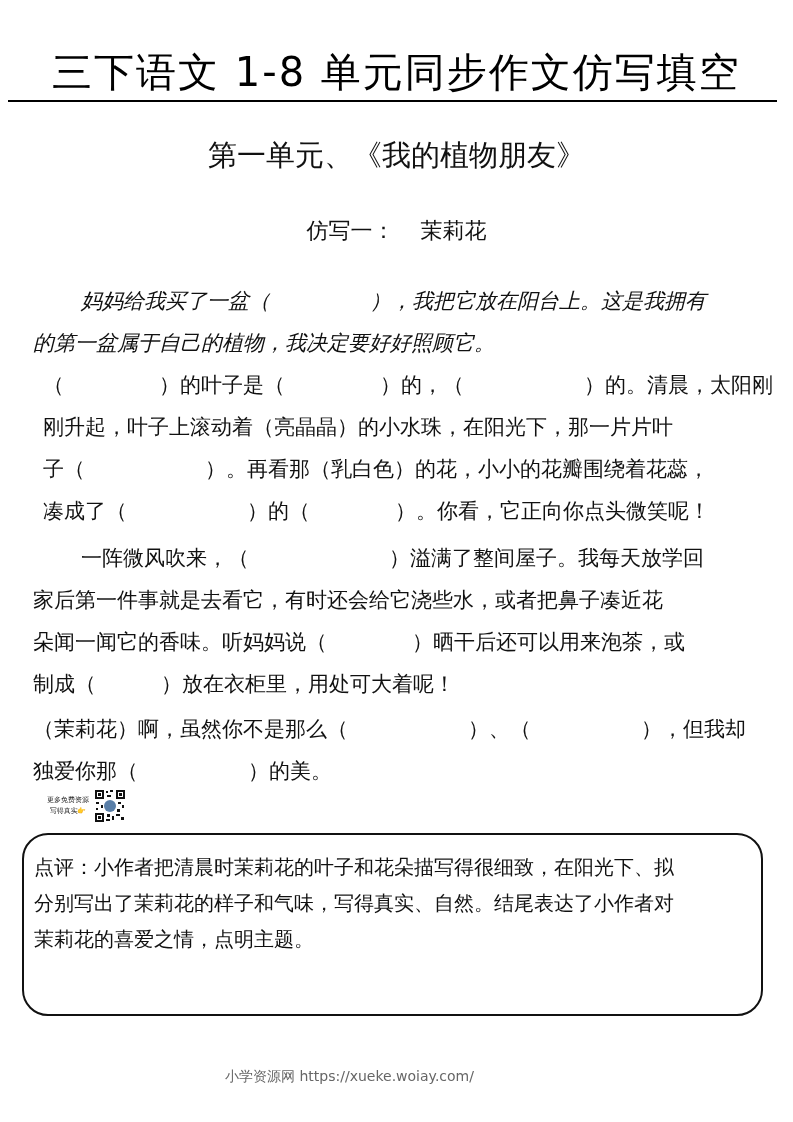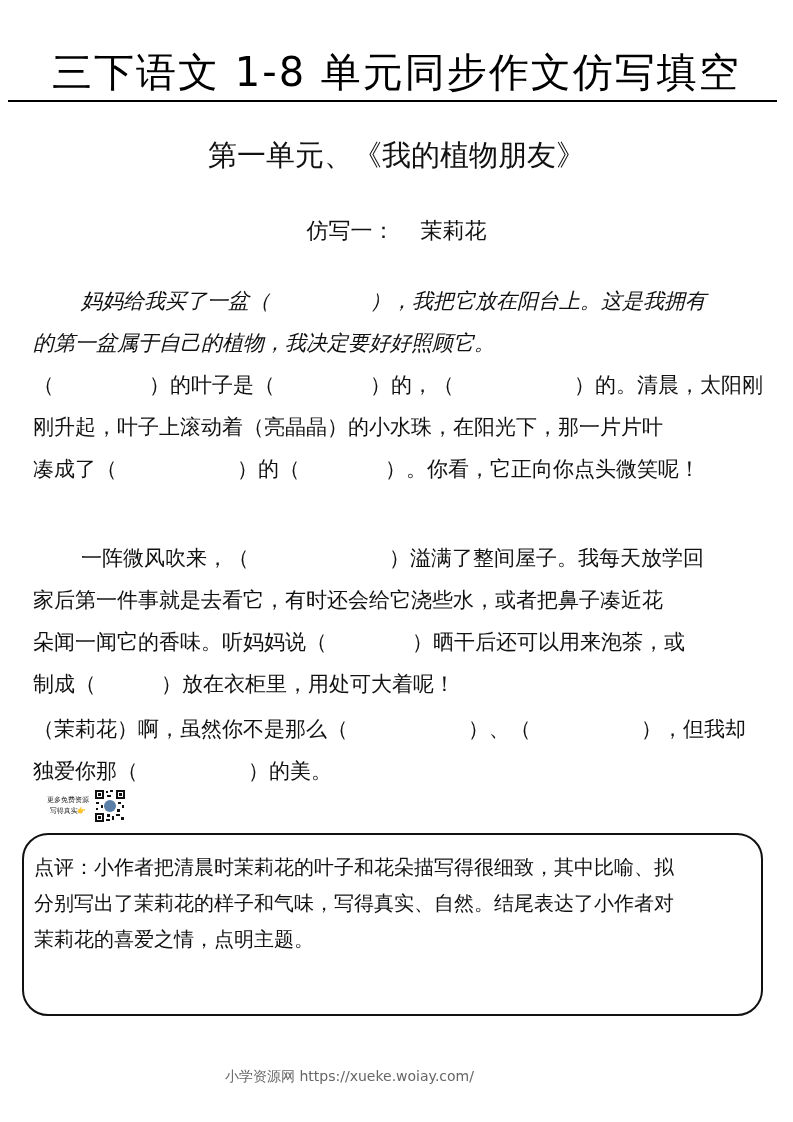--- a/index.html
+++ b/index.html
@@ -68,23 +68,24 @@
 <div class="unit-title">第一单元、《我的植物朋友》</div>
 
 <div class="sub-title">
   <span>仿写一：</span><span class="gap"></span><span>茉莉花</span>
 </div>
 
 <div class="para" style="top:280px;font-style:italic;">
     <span class="line"><span class="indent"></span><span>妈妈给我买了一盆（</span><span class="blank" style="width: 100px;"></span><span>），我把它放在阳台上。这是我拥有</span></span>
     <span class="line"><span>的第一盆属于自己的植物，我决定要好好照顾它。</span></span>
   </div>
-<div class="para" style="top:364px;">
+<div class="para" style="top:364px;margin-left:10px;">
     <span class="line"><span>（</span><span class="blank" style="width: 95px;"></span><span>）的叶子是（</span><span class="blank" style="width: 95px;"></span><span>）的，（</span><span class="blank" style="width: 120px;"></span><span>）的。清晨，太阳刚</span></span>
     <span class="line"><span>刚升起，叶子上滚动着（亮晶晶）的小水珠，在阳光下，那一片片叶</span></span>
+    <span class="line"><span>子（</span><span class="blank" style="width: 120px;"></span><span>）。再看那（乳白色）的花，小小的花瓣围绕着花蕊，</span></span>
     <span class="line"><span>凑成了（</span><span class="blank" style="width: 120px;"></span><span>）的（</span><span class="blank" style="width: 85px;"></span><span>）。你看，它正向你点头微笑呢！</span></span>
   </div>
 <div class="para" style="top:537px;">
     <span class="line"><span class="indent"></span><span>一阵微风吹来，（</span><span class="blank" style="width: 140px;"></span><span>）溢满了整间屋子。我每天放学回</span></span>
     <span class="line"><span>家后第一件事就是去看它，有时还会给它浇些水，或者把鼻子凑近花</span></span>
     <span class="line"><span>朵闻一闻它的香味。听妈妈说（</span><span class="blank" style="width: 85px;"></span><span>）晒干后还可以用来泡茶，或</span></span>
     <span class="line"><span>制成（</span><span class="blank" style="width: 65px;"></span><span>）放在衣柜里，用处可大着呢！</span></span>
   </div>
 <div class="para" style="top:708px;">
     <span class="line"><span>（茉莉花）啊，虽然你不是那么（</span><span class="blank" style="width: 120px;"></span><span>）、（</span><span class="blank" style="width: 110px;"></span><span>），但我却</span></span>
@@ -120,18 +121,18 @@
     <rect x="13" y="25" width="3" height="3" fill="#111"></rect>
       <rect x="18" y="27" width="2" height="4" fill="#111"></rect>
       <rect x="22" y="25" width="4" height="2" fill="#111"></rect>
     <rect x="27" y="28" width="3" height="3" fill="#111"></rect>
       <rect x="12" y="30" width="4" height="2" fill="#111"></rect>
   </svg>
 </div>
 
 <div class="review-box"></div>
 <div class="review-text">
-  <span class="line">点评：小作者把清晨时茉莉花的叶子和花朵描写得很细致，其中比喻、拟</span>
+  <span class="line">点评：小作者把清晨时茉莉花的叶子和花朵描写得很细致，在阳光下、拟</span>
   <span class="line">分别写出了茉莉花的样子和气味，写得真实、自然。结尾表达了小作者对</span>
   <span class="line">茉莉花的喜爱之情，点明主题。</span>
 </div>
 
 <div class="footer">小学资源网 https://xueke.woiay.com/</div>
 
 </body></html>

